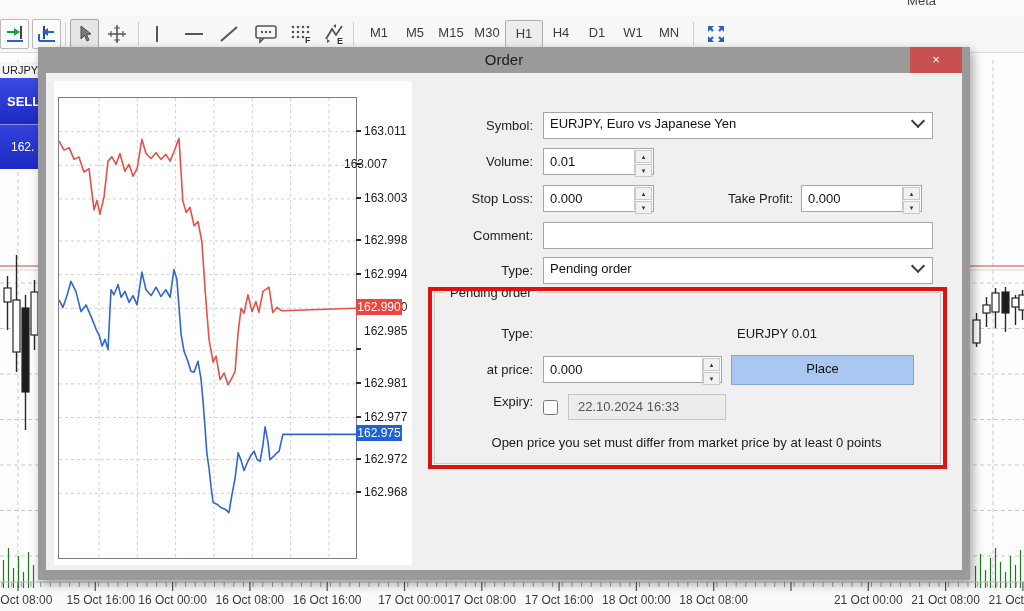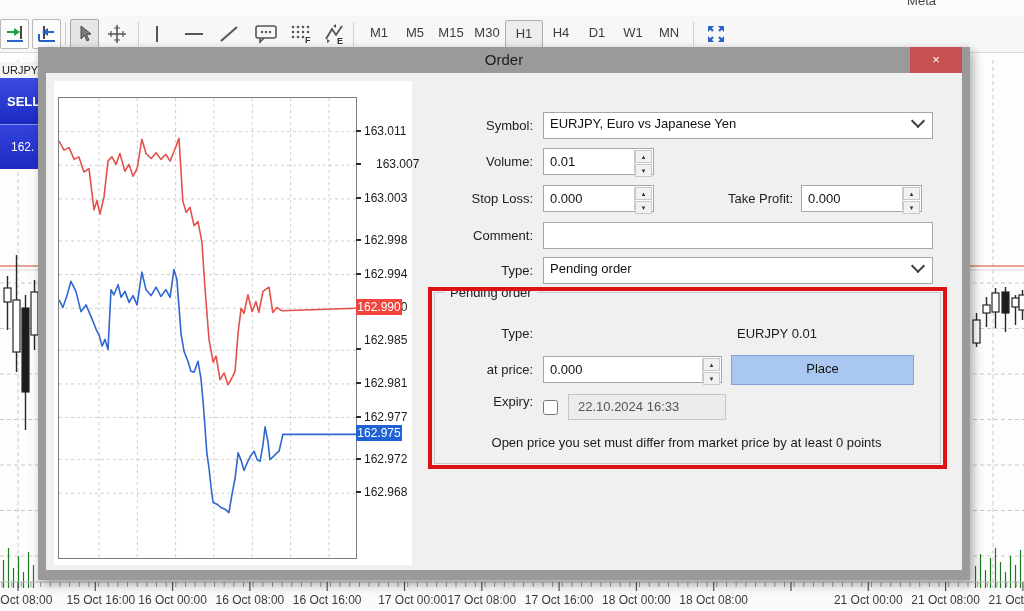--- a/index.html
+++ b/index.html
@@ -467,31 +467,31 @@
     <div class="abs timelbl" style="left: 519.1px; width: 80px; text-align: center; z-index: 3;">17 Oct 16:00</div>
     <div class="abs timelbl" style="left: 596.4px; width: 80px; text-align: center; z-index: 3;">18 Oct 00:00</div>
     <div class="abs timelbl" style="left: 673.7px; width: 80px; text-align: center; z-index: 3;">18 Oct 08:00</div>
     <div class="abs timelbl" style="left: 751px; width: 80px; text-align: center; z-index: 3; margin-top: 36px;">18 Oct 16:00</div>
     <div class="abs timelbl" style="left: 828.3px; width: 80px; text-align: center; z-index: 3;">21 Oct 00:00</div>
     <div class="abs timelbl" style="left: 905.6px; width: 80px; text-align: center; z-index: 3;">21 Oct 08:00</div>
     <div class="abs timelbl" style="left: 982.9px; width: 80px; text-align: center; z-index: 3;">21 Oct 16:00</div>
     <div class="abs ptick" style="left: 356px; top: 129.638px; z-index: 12;"></div>
     <div class="abs pricelbl" style="left: 364px; top: 124.638px; z-index: 12;">163.011</div>
     <div class="abs ptick" style="left: 356px; top: 163.276px; z-index: 12;"></div>
-    <div class="abs pricelbl" style="left: 376px; top: 158.276px; z-index: 12;">163.007</div>
+    <div class="abs pricelbl" style="left: 344px; top: 158.276px; z-index: 12;">163.007</div>
     <div class="abs ptick" style="left: 356px; top: 196.914px; z-index: 12;"></div>
     <div class="abs pricelbl" style="left: 364px; top: 191.914px; z-index: 12;">163.003</div>
     <div class="abs ptick" style="left: 356px; top: 238.962px; z-index: 12;"></div>
     <div class="abs pricelbl" style="left: 364px; top: 233.962px; z-index: 12;">162.998</div>
     <div class="abs ptick" style="left: 356px; top: 272.6px; z-index: 12;"></div>
     <div class="abs pricelbl" style="left: 364px; top: 267.6px; z-index: 12;">162.994</div>
     <div class="abs ptick" style="left: 356px; top: 306.238px; z-index: 12;"></div>
     <div class="abs pricelbl" style="left: 364px; top: 301.238px; z-index: 12;">162.990</div>
     <div class="abs ptick" style="left: 356px; top: 348.285px; z-index: 12;"></div>
-    <div class="abs pricelbl" style="left: 364px; top: 334px; z-index: 12;">162.985</div>
+    <div class="abs pricelbl" style="left: 364px; top: 325px; z-index: 12;">162.985</div>
     <div class="abs ptick" style="left: 356px; top: 381.923px; z-index: 12;"></div>
     <div class="abs pricelbl" style="left: 364px; top: 376.923px; z-index: 12;">162.981</div>
     <div class="abs ptick" style="left: 356px; top: 415.561px; z-index: 12;"></div>
     <div class="abs pricelbl" style="left: 364px; top: 410.561px; z-index: 12;">162.977</div>
     <div class="abs ptick" style="left: 356px; top: 457.609px; z-index: 12;"></div>
     <div class="abs pricelbl" style="left: 364px; top: 452.609px; z-index: 12;">162.972</div>
     <div class="abs ptick" style="left: 356px; top: 491.247px; z-index: 12;"></div>
     <div class="abs pricelbl" style="left: 364px; top: 486.247px; z-index: 12;">162.968</div>
     <div class="abs badge" style="left: 356px; top: 299.238px; background: rgb(240, 68, 60); z-index: 13;">162.990</div>
     <div class="abs badge" style="left: 356px; top: 425.38px; background: rgb(31, 98, 214); z-index: 13;">162.975</div>

